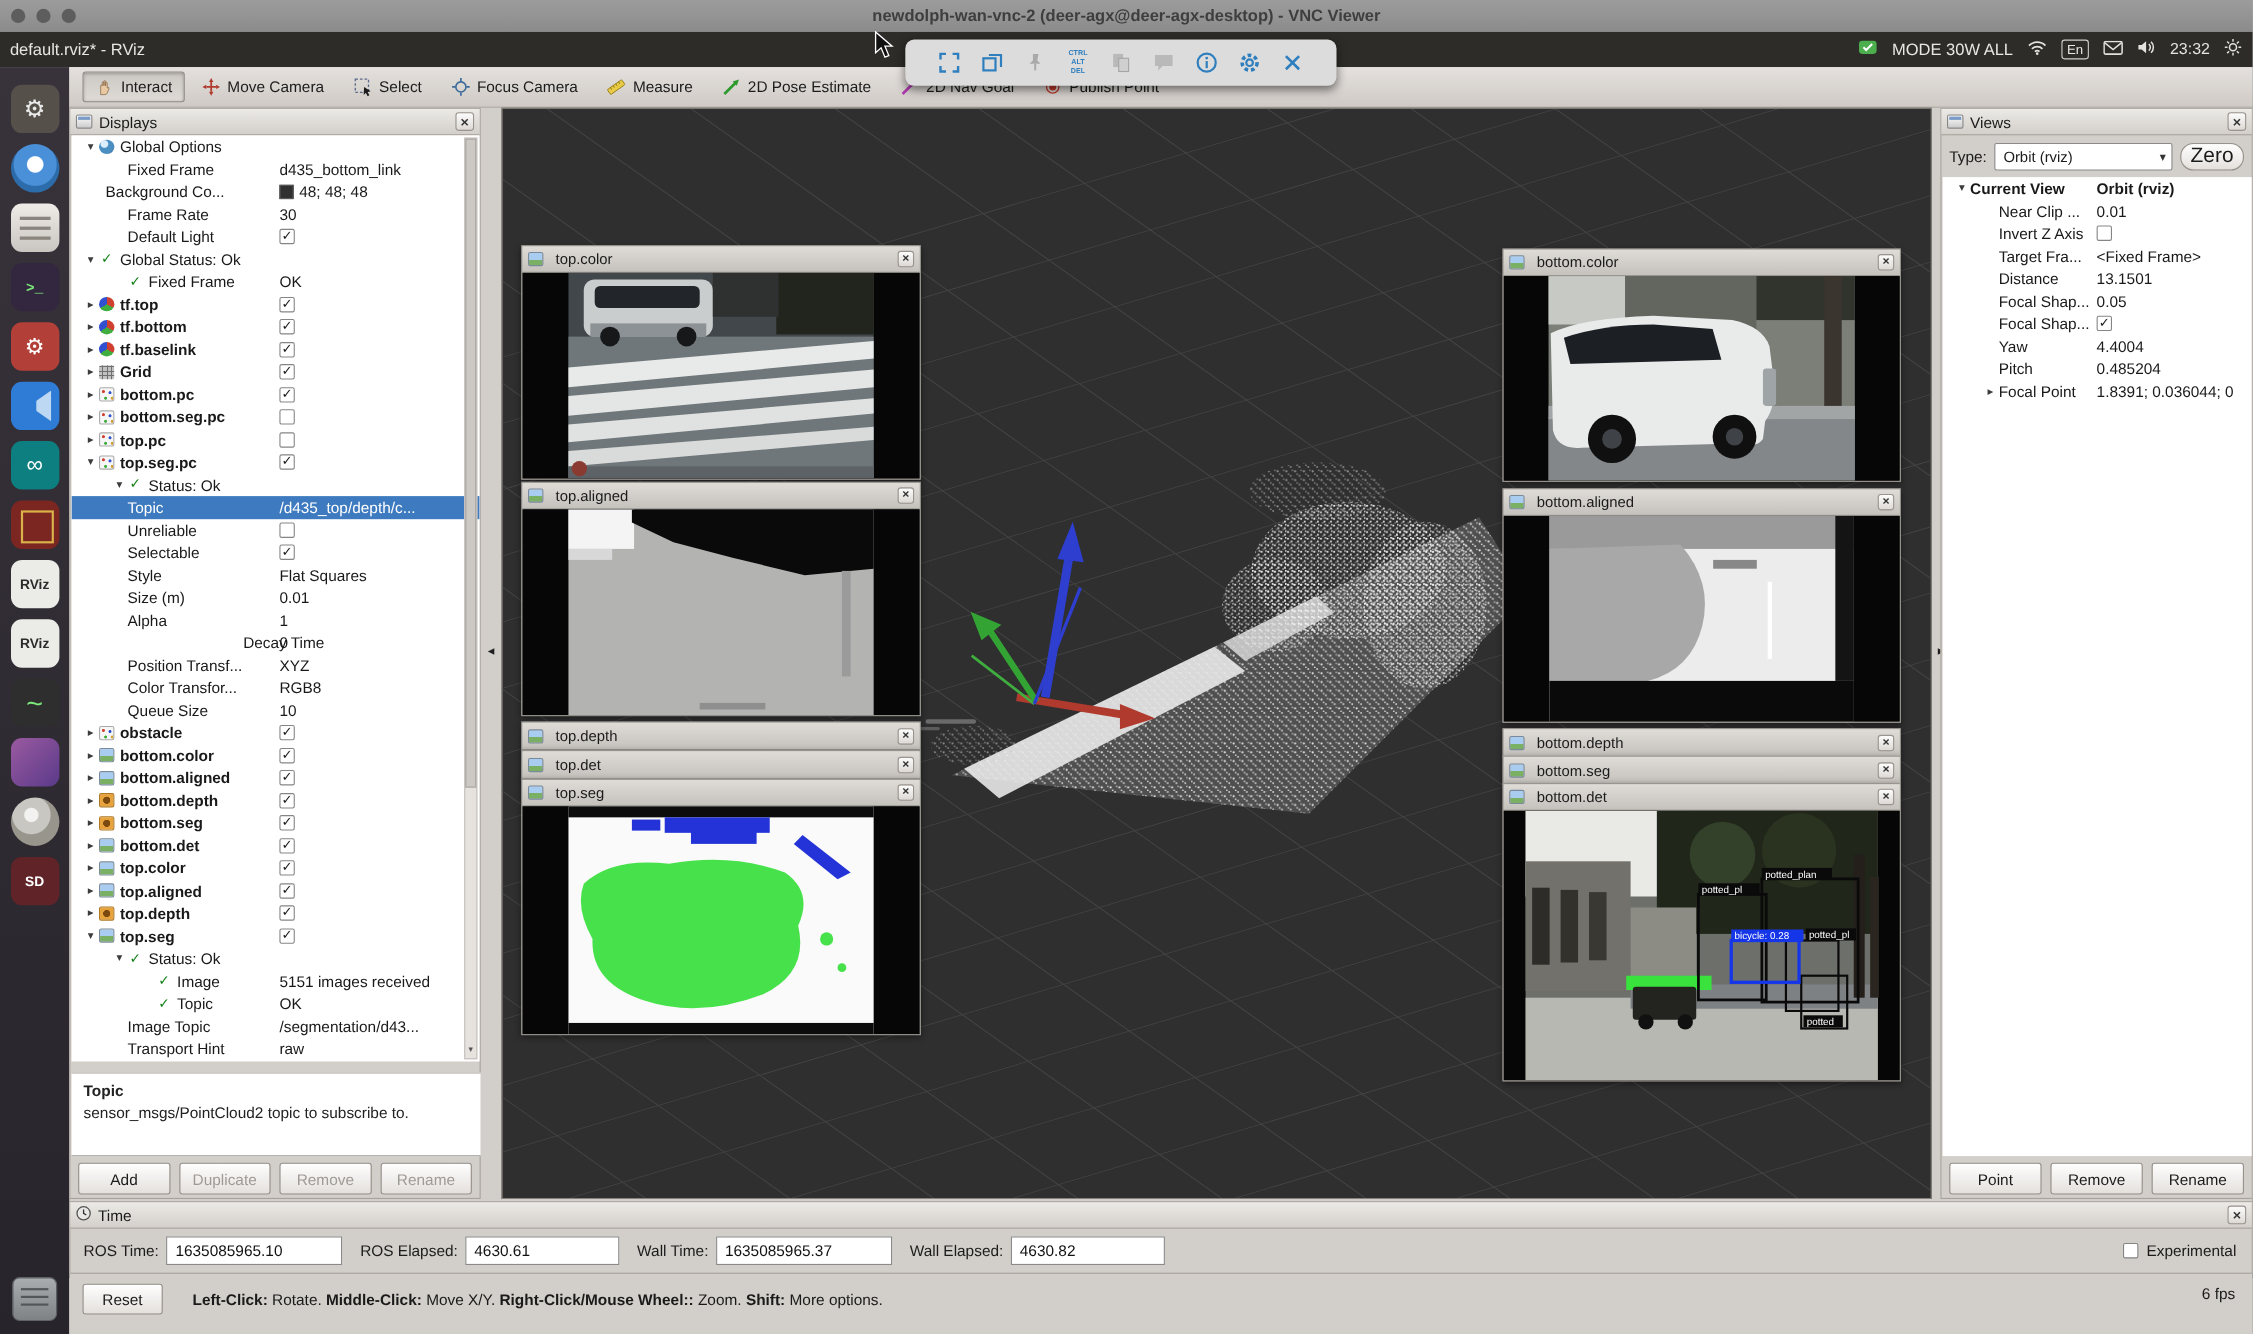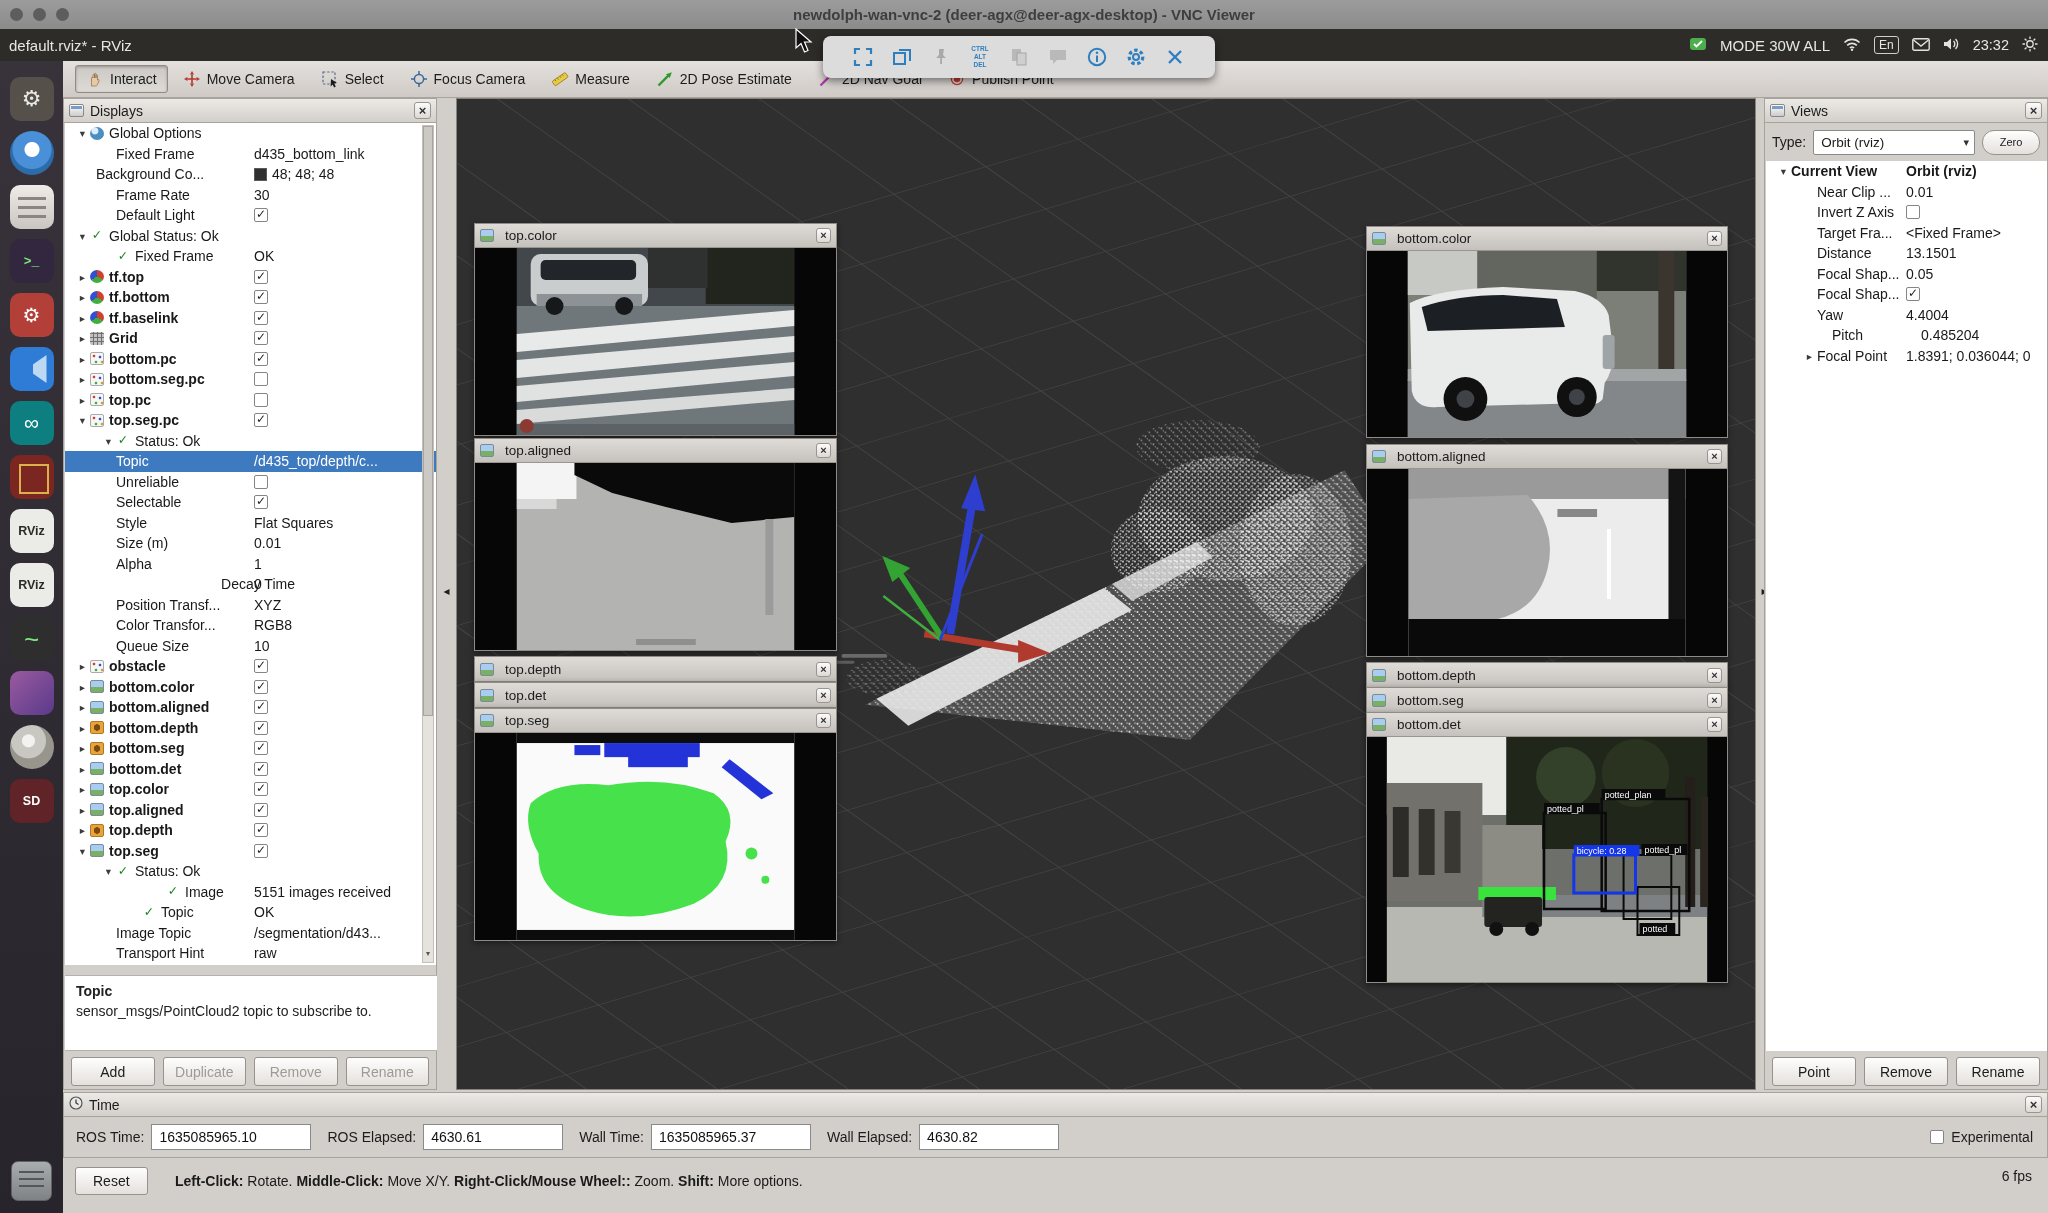--- a/index.html
+++ b/index.html
@@ -87,21 +87,21 @@
 .vscroll{position:absolute;right:2px;top:26px;width:12px;height:838px;background:#e6e2de;border:1px solid #c3bfbb}
 .vthumb{position:absolute;left:0;top:0;width:10px;height:590px;background:#ccc8c4;border:1px solid #a8a4a0}
 .varrow{position:absolute;bottom:0;left:0;width:10px;height:13px;font-size:8px;text-align:center;color:#555}
 .varrow::before{content:"▾"}
 
 .desc{position:absolute;left:1px;top:876px;width:372px;height:76px;background:#fff;border-top:1px solid #b5b1ac;border-bottom:1px solid #b5b1ac;padding:7px 11px;font-size:14px;color:#222}
 .desc b{display:block;margin-bottom:4px}
 .pbtns{position:absolute;left:7px;right:7px;top:958px;display:flex;gap:8px}
 .pbtn{flex:1;height:29px;background:linear-gradient(#fefefe,#e4e0dc);border:1px solid #98928c;border-radius:3px;font-size:14px;color:#1c1c1c;font-family:inherit}
 .pbtn.disabled{color:#9e9a96}
-.zero-btn{width:58px;height:25px;background:linear-gradient(#fefefe,#e4e0dc);border:1px solid #98928c;border-radius:12px;font-size:11px;font-family:inherit;color:#1c1c1c}
+.zero-btn{width:58px;height:25px;background:linear-gradient(#fefefe,#e4e0dc);border:1px solid #98928c;border-radius:12px;font-size:19px;font-family:inherit;color:#1c1c1c}
 
 
 .type-row{position:absolute;top:30px;left:7px;right:7px;height:26px;display:flex;align-items:center;gap:7px;font-size:14px;color:#1b1b1b}
 .combo{flex:1;height:25px;background:#fff;border:1px solid #8a8a8a;border-radius:2px;display:flex;align-items:center;padding:0 20px 0 7px;position:relative;font-size:13.5px}
 .combo::after{content:"▾";position:absolute;right:5px;top:5px;font-size:11px;color:#333}
 .vtree{position:absolute;left:1px;top:62px;width:281px;height:890px;background:#fff;overflow:hidden}
 
 
 svg.scene{position:absolute;inset:0;width:100%;height:100%;display:block}
 .img-panel{position:absolute;width:363px;background:#cfccc7;border:1px solid #8f8b86;box-shadow:0 2px 6px rgba(0,0,0,.45)}
@@ -569,21 +569,21 @@
             <span class="val" style="left: 189px;">
               <span class="cb checked"></span>
             </span>
           </div>
           <div class="tree-row" style="padding-left: 36px;">
             <span class="arrow">▾</span>
             <span class="ti ti-ok"></span>
             <span class="lbl">Status: Ok</span>
             <span class="val" style="left: 189px;"></span>
           </div>
-          <div class="tree-row" style="padding-left: 86px;">
+          <div class="tree-row" style="padding-left: 62px;">
             <span class="arrow"></span>
             <span class="ti ti-ok"></span>
             <span class="lbl">Image</span>
             <span class="val" style="left: 189px;">
               <span class="vt">5151 images received</span>
             </span>
           </div>
           <div class="tree-row" style="padding-left: 62px;">
             <span class="arrow"></span>
             <span class="ti ti-ok"></span>
@@ -986,21 +986,21 @@
               <span class="cb checked"></span>
             </span>
           </div>
           <div class="tree-row" style="padding-left: 36px;">
             <span class="arrow"></span>
             <span class="lbl">Yaw</span>
             <span class="val" style="left: 140px;">
               <span class="vt">4.4004</span>
             </span>
           </div>
-          <div class="tree-row" style="padding-left: 36px; margin-left: 15px;">
+          <div class="tree-row" style="padding-left: 36px;">
             <span class="arrow"></span>
             <span class="lbl">Pitch</span>
             <span class="val" style="left: 140px;">
               <span class="vt">0.485204</span>
             </span>
           </div>
           <div class="tree-row" style="padding-left: 36px;">
             <span class="arrow">▸</span>
             <span class="lbl">Focal Point</span>
             <span class="val" style="left: 140px;">

